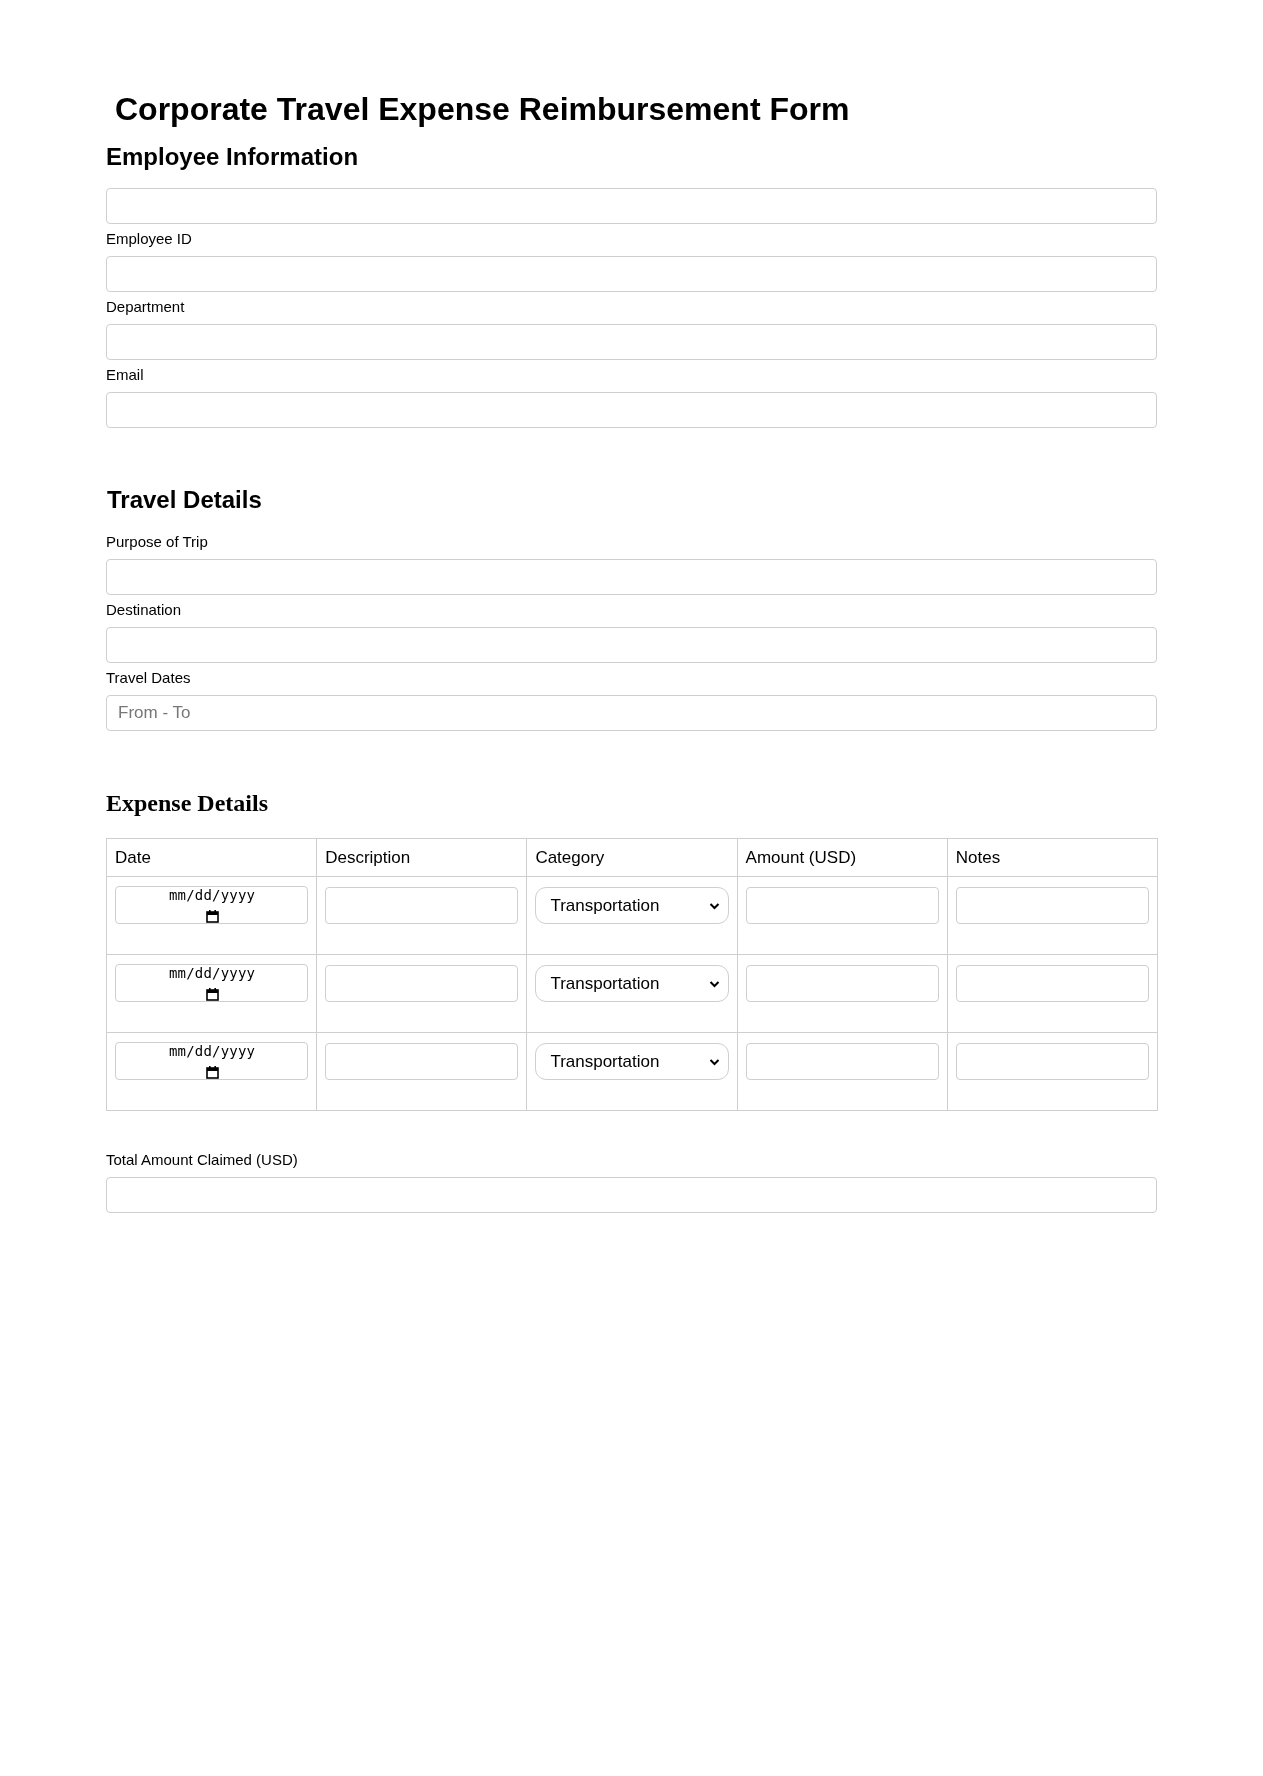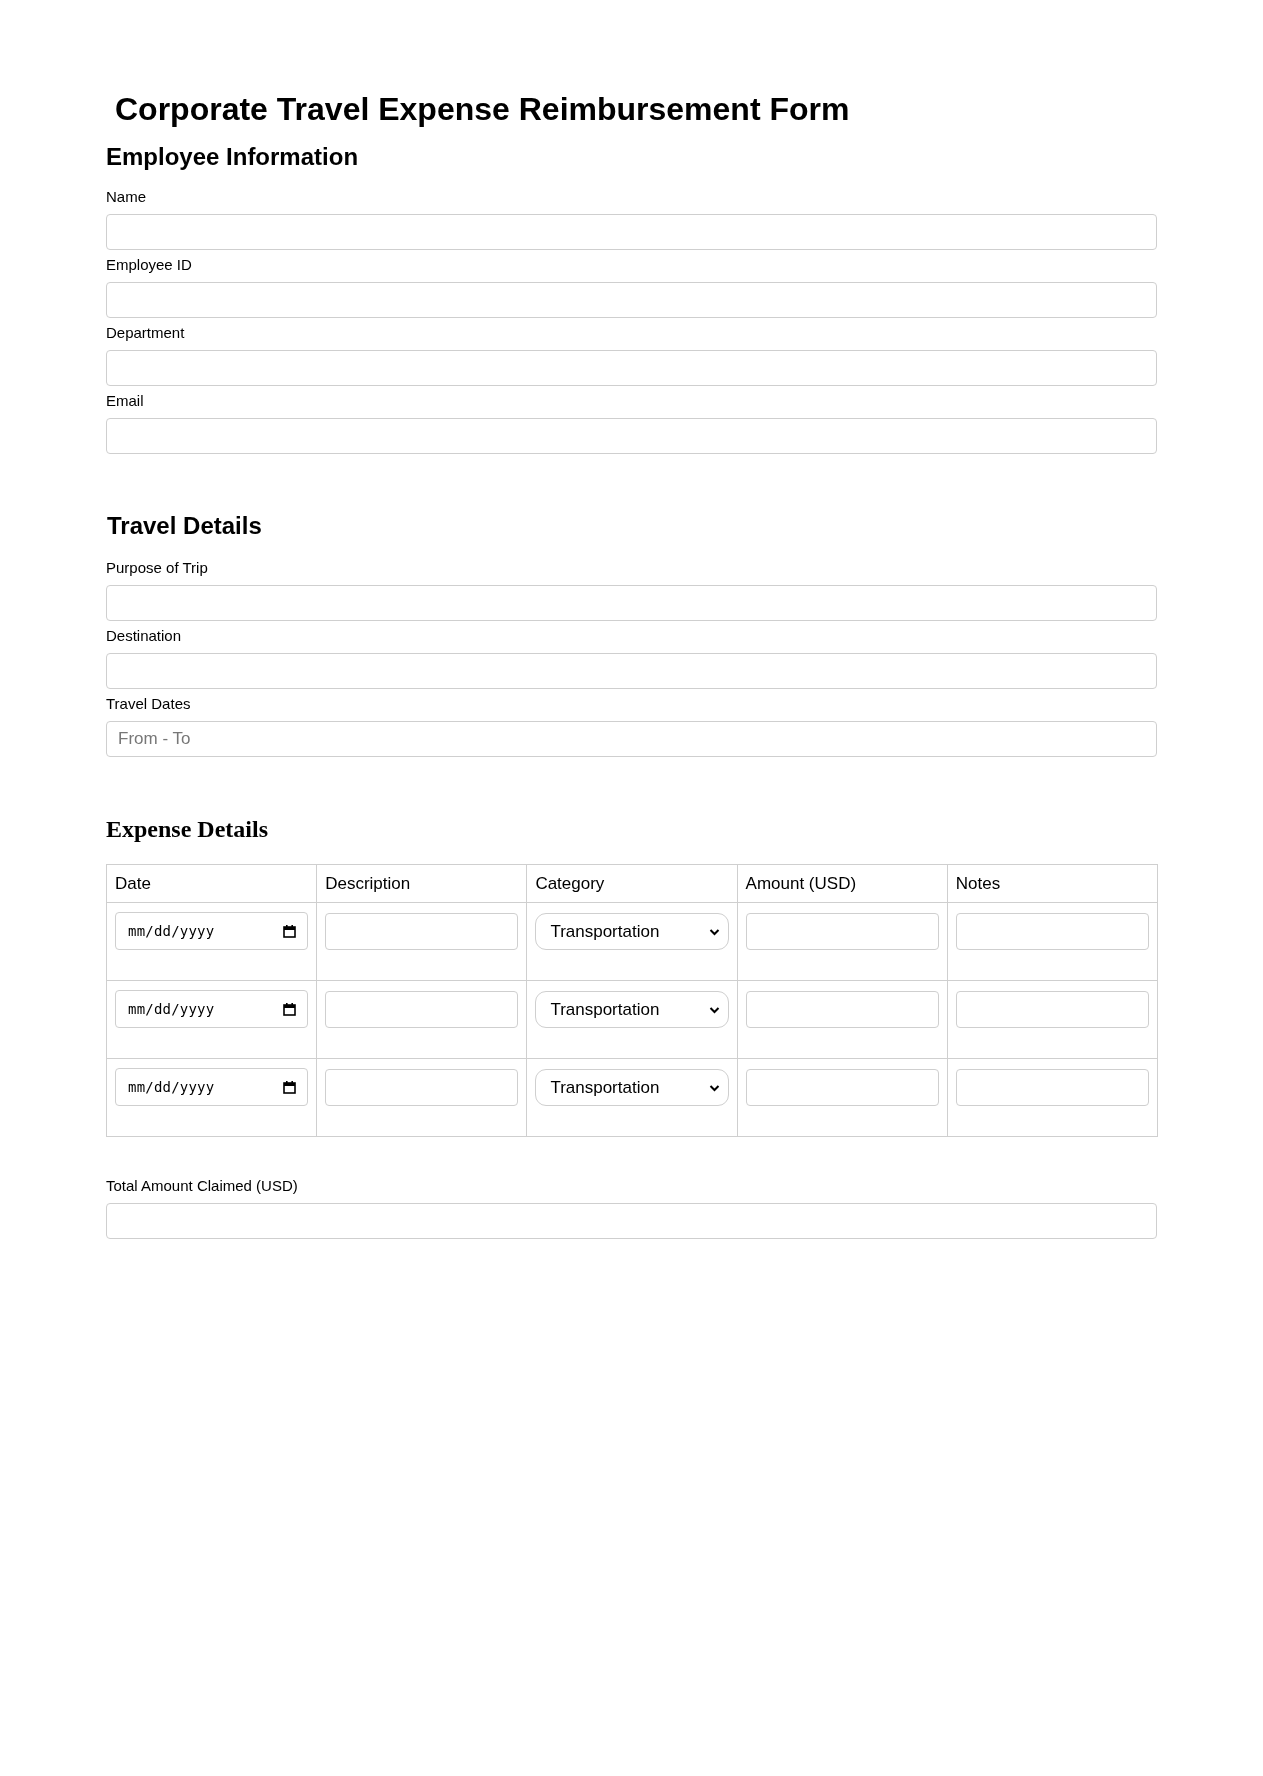--- a/index.html
+++ b/index.html
@@ -47,21 +47,21 @@
     }
     table.expense td { height: 78px; padding: 10px 8px 0 8px; }
     .cell-input {
       width: 100%; height: 37px; border: 1px solid #cfcfcf; border-radius: 4px;
       background: #fff; font-size: 16px; padding: 0 10px;
       font-family: "Liberation Sans", sans-serif;
     }
     .date-box {
       display: flex; align-items: center; justify-content: space-between;
       width: 100%; height: 38px; border: 1px solid #cfcfcf; border-radius: 4px;
-      background: #fff; padding: 0 11px 0 12px; margin-top: -1px;
+      background: #fff; padding: 0 11px 0 12px; margin-top: -1px; flex-direction: column;
     }
     .date-text {
       font-family: "DejaVu Sans Mono", monospace; font-size: 14px; color: #000;
       letter-spacing: 0.2px;
     }
     .cal-icon { width: 13px; height: 13px; display: inline-block; }
     .select-box {
       display: flex; align-items: center; justify-content: space-between;
       width: 100%; height: 37px; border: 1px solid #cfcfcf; border-radius: 11px;
       background: #fff; padding: 0 8px 0 14px;
@@ -71,21 +71,20 @@
     .total-field { margin-top: 40px; }
   </style>
 </head>
 <body>
 
 <div class="page">
   <h1>Corporate Travel Expense Reimbursement Form</h1>
 
   <h2 class="section-title-emp">Employee Information</h2>
   <div class="field">
-    <label>Name</label>
     <input class="text-input" type="text" value="" style="">
   </div>
   <div class="field">
     <label>Employee ID</label>
     <input class="text-input" type="text" value="" style="">
   </div>
   <div class="field">
     <label>Department</label>
     <input class="text-input" type="text" value="" style="">
   </div>

